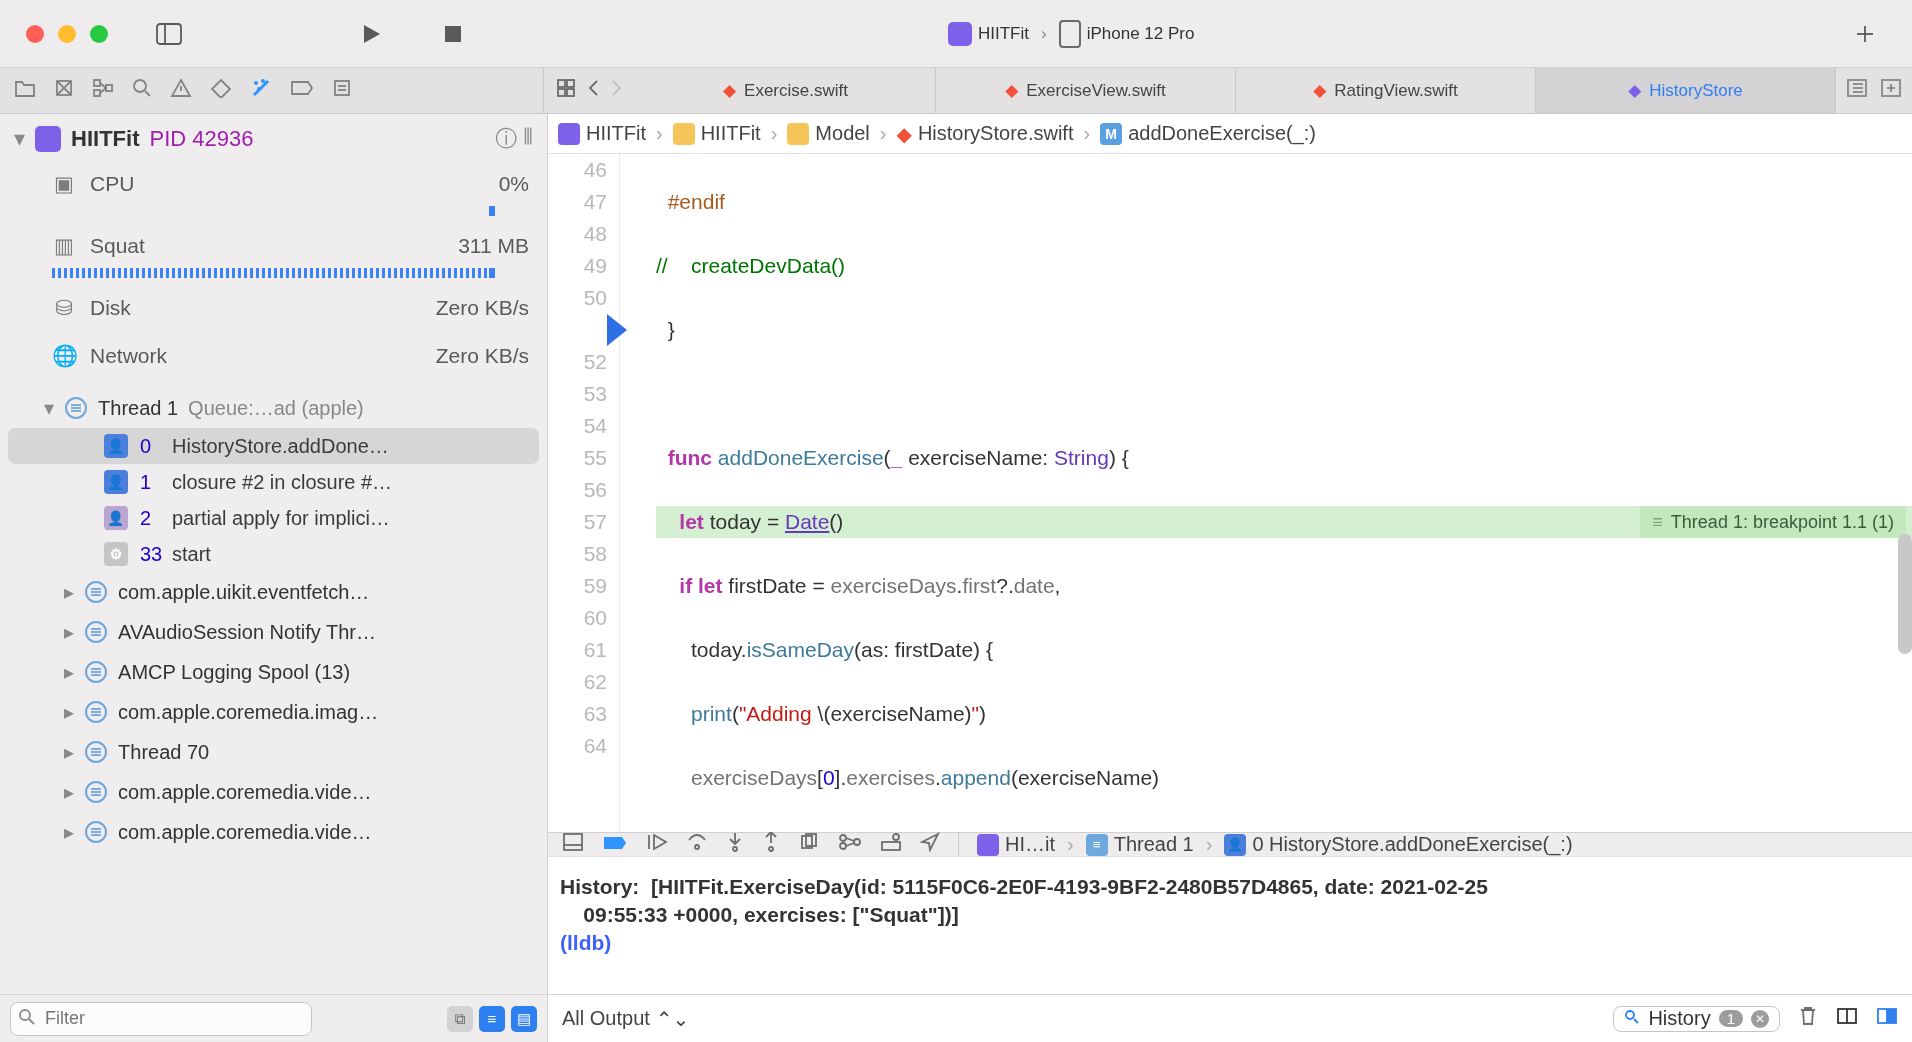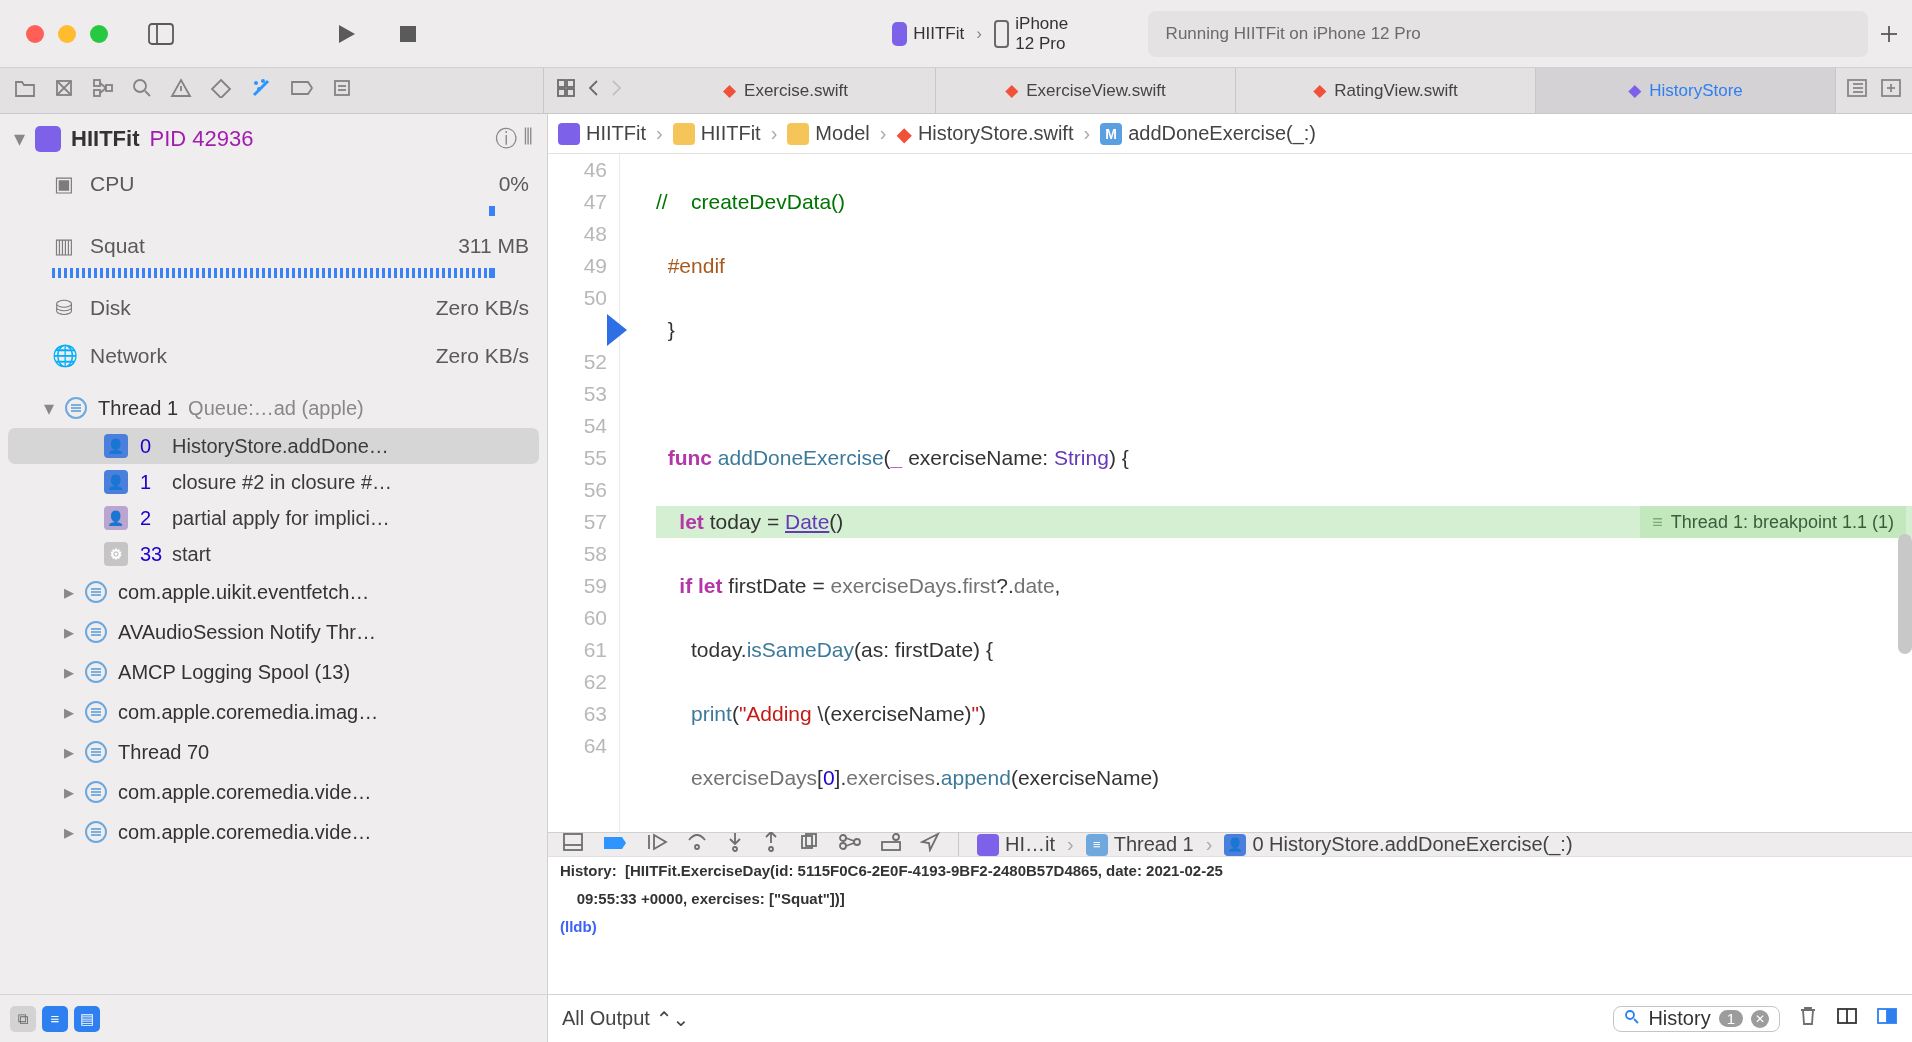--- a/index.html
+++ b/index.html
@@ -97,21 +97,21 @@
 .debug-bar { height: 24px; display: flex; align-items: center; gap: 18px; padding: 0 14px; background: #efecee; border-top: 1px solid #d0d0d0; color: #6e6e6e; font-size: 20px; }
 .debug-bar .breakpoint-toggle { color: #2e94ff; }
 .debug-bar .divider { width: 1px; height: 26px; background: #c8c8c8; }
 .debug-bar .path-crumb { display: flex; align-items: center; gap: 6px; color: #444; }
 .debug-bar .path-crumb .sep { color: #aaa; margin: 0 6px; }
 .debug-bar .icon-sm { width: 22px; height: 22px; border-radius: 4px; display: flex; align-items: center; justify-content: center; font-size: 13px; color: #fff; font-weight: 700; }
 .debug-bar .icon-sm.proj { background: #7d61e8; }
 .debug-bar .icon-sm.th { background: #6fa8dc; }
 .debug-bar .icon-sm.fr { background: #4a7fdc; }
 
-.console { height: 138px; background: #fff; padding: 0 12px; font-family: ui-monospace, "SF Mono", Menlo, monospace; font-size: 15px; line-height: 28px; white-space: pre-wrap; border-top: 1px solid #e0e0e0; }
+.console { height: 138px; background: #fff; padding: 16px 12px; font-family: ui-monospace, "SF Mono", Menlo, monospace; font-size: 21px; line-height: 28px; white-space: pre-wrap; border-top: 1px solid #e0e0e0; }
 .console .lldb { color: #3d62f5; font-weight: 700; }
 
 
 .bottom-bar { height: 48px; display: flex; align-items: stretch; background: #fff; border-top: 1px solid #d3d3d3; }
 .bottom-left { width: 548px; display: flex; align-items: center; background: #f0edef; border-right: 1px solid #d0d0d0; padding: 0 10px; gap: 10px; }
 .bottom-left input { flex: 1; height: 34px; border: 1px solid #c5c5c5; border-radius: 8px; background: #fdfbfc; padding: 0 34px 0 34px; font-size: 18px; }
 .bottom-left .filter-wrap { position: relative; flex: 1; }
 .bottom-left .filter-wrap .mag { position: absolute; left: 8px; top: 6px; color: #8a8a8a; }
 .bottom-left .seg-icons { display: flex; gap: 6px; }
 .bottom-left .seg-icons .seg { width: 26px; height: 26px; border-radius: 5px; display: flex; align-items: center; justify-content: center; font-size: 15px; }
@@ -152,23 +152,20 @@
     <svg width="20" height="20" viewBox="0 0 20 20">
         <rect x="2" y="2" width="16" height="16" fill="#5a5a5a" stroke="none"></rect>
       </svg>
   </div>
   <div class="scheme">
     <div class="app-icon"></div>
     <span>HIITFit</span>
     <span class="sep">›</span>
     <div class="device-icon"></div>
     <span>iPhone 12 Pro</span>
-  </div>
-  <div class="status-pill">
-    <span>Running HIITFit on iPhone 12 Pro</span>
   </div>
   <div class="top-right">
     <div class="icon-btn">
       <svg width="24" height="24" viewBox="0 0 24 24">
           <line x1="12" y1="4" x2="12" y2="20"></line>
           <line x1="4" y1="12" x2="20" y2="12"></line>
         </svg>
     </div>
 
   </div>
@@ -456,22 +453,22 @@
           <div class="ln">57</div>
         <div class="ln">58</div>
           <div class="ln">59</div>
           <div class="ln">60</div>
           <div class="ln">61</div>
         <div class="ln">62</div>
           <div class="ln">63</div>
           <div class="ln">64</div>
       </div>
       <div class="code">
+<div class="line">  <span class="pre">#endif</span></div>
 <div class="line"><span class="cmt">//    createDevData()</span></div>
-<div class="line">  <span class="pre">#endif</span></div>
 <div class="line">  }</div>
 <div class="line"></div>
 <div class="line">  <span class="kw">func</span> <span class="fn">addDoneExercise</span>(<span class="kw">_</span> exerciseName: <span class="type">String</span>) {</div>
 <div class="line bp">    <span class="kw">let</span> today = <span class="type" style="text-decoration:underline">Date</span>()<div class="bp-flag"><span class="bars">≡</span><span>Thread 1: breakpoint 1.1 (1)</span></div></div>
 <div class="line">    <span class="kw">if</span> <span class="kw">let</span> firstDate = <span class="member">exerciseDays</span>.<span class="member">first</span>?.<span class="member">date</span>,</div>
 <div class="line">      today.<span class="fn">isSameDay</span>(as: firstDate) {</div>
 <div class="line">      <span class="fn">print</span>(<span class="str">"Adding </span>\(exerciseName)<span class="str">"</span>)</div>
 <div class="line">      <span class="member">exerciseDays</span>[<span class="num">0</span>].<span class="member">exercises</span>.<span class="fn">append</span>(exerciseName)</div>
 
 
@@ -545,20 +542,27 @@
 
     <div class="console"><span style="font-weight:600">History:  [HIITFit.ExerciseDay(id: 5115F0C6-2E0F-4193-9BF2-2480B57D4865, date: 2021-02-25
     09:55:33 +0000, exercises: ["Squat"])]</span>
 <span class="lldb">(lldb)</span></div>
 
   </div>
 </div>
 
 <div class="bottom-bar">
   <div class="bottom-left">
+    <div class="filter-wrap">
+      <span class="mag"><svg width="18" height="18" viewBox="0 0 18 18">
+            <circle cx="7" cy="7" r="5"></circle>
+            <line x1="11" y1="11" x2="16" y2="16"></line>
+          </svg></span>
+      <input placeholder="Filter" style="">
+    </div>
     <div class="seg-icons">
       <div class="seg inactive">⧉</div>
       <div class="seg active">≡</div>
       <div class="seg active">▤</div>
     </div>
   </div>
   <div class="bottom-right">
     <div class="output-sel">
       <span>All Output</span>
       <span>⌃⌄</span>

